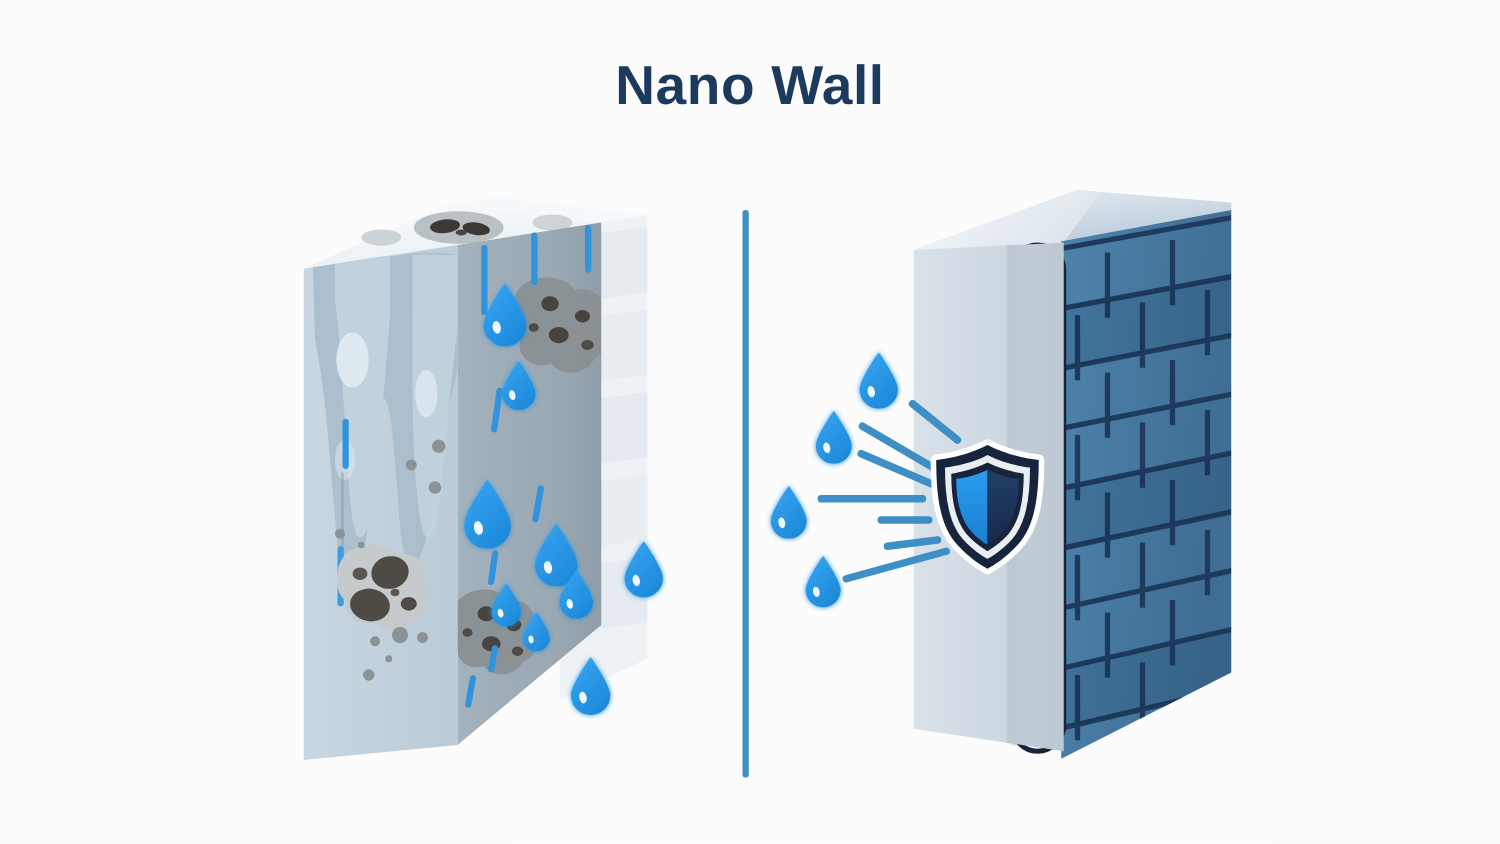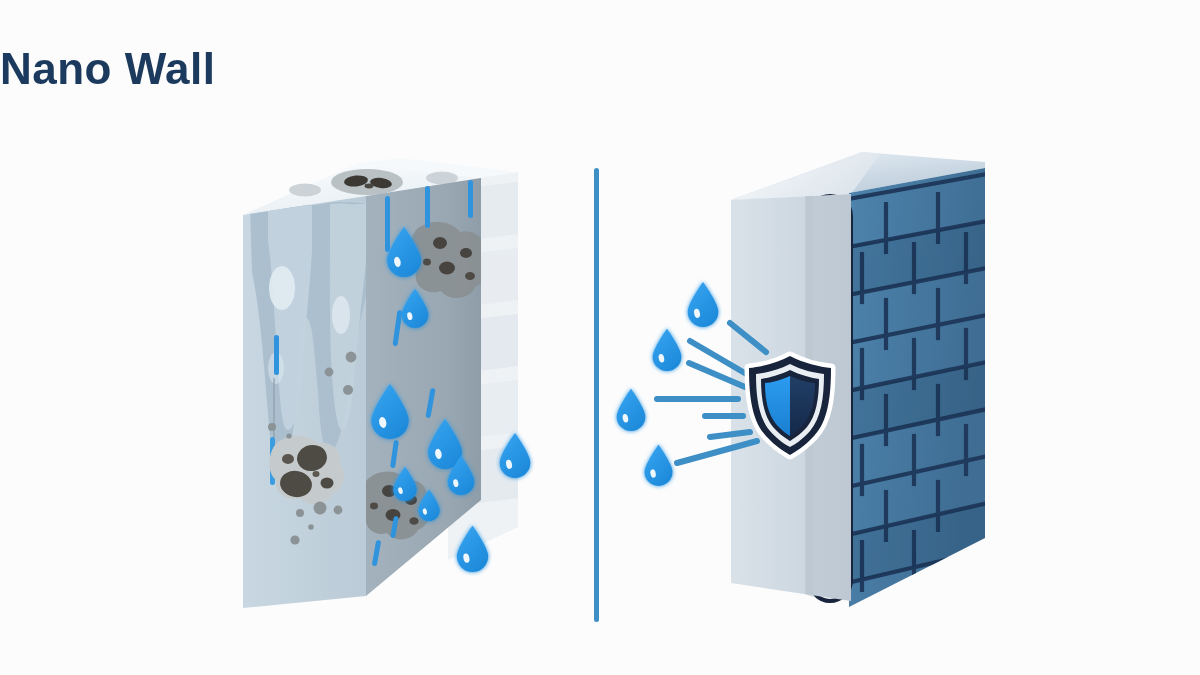--- a/index.html
+++ b/index.html
@@ -15,21 +15,21 @@
     width: 1200px;
     height: 675px;
     background: #fcfcfc;
     overflow: hidden;
   }
   #title {
     position: absolute;
     left: 0;
     top: 44px;
     width: 1200px;
-    text-align: left;
+    text-align: center;
     font-family: "Liberation Sans", sans-serif;
     font-size: 44px;
     font-weight: bold;
     letter-spacing: 0.5px;
     color: #1b3a5e;
   }
   svg.scene {
     position: absolute;
     left: 0;
     top: 0;

